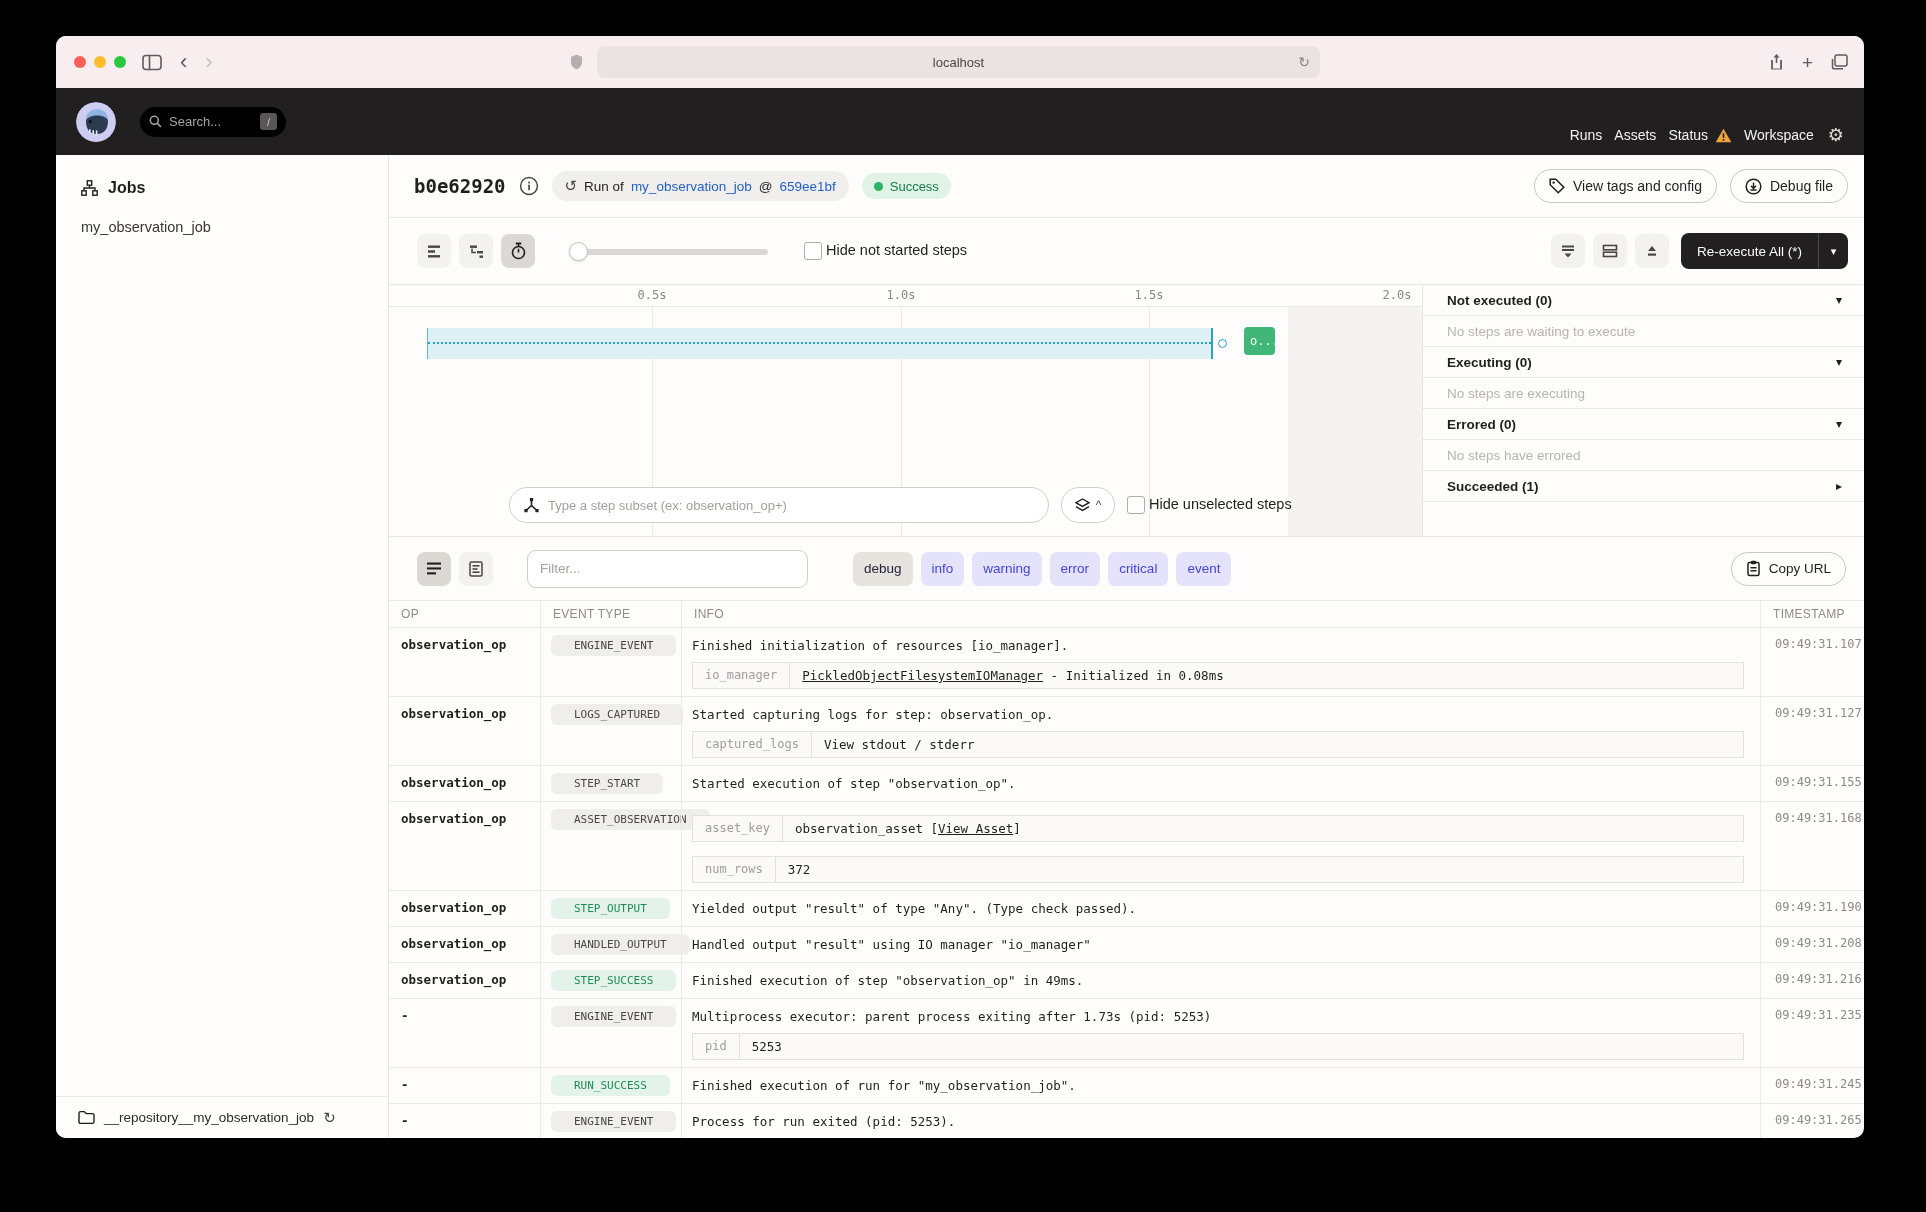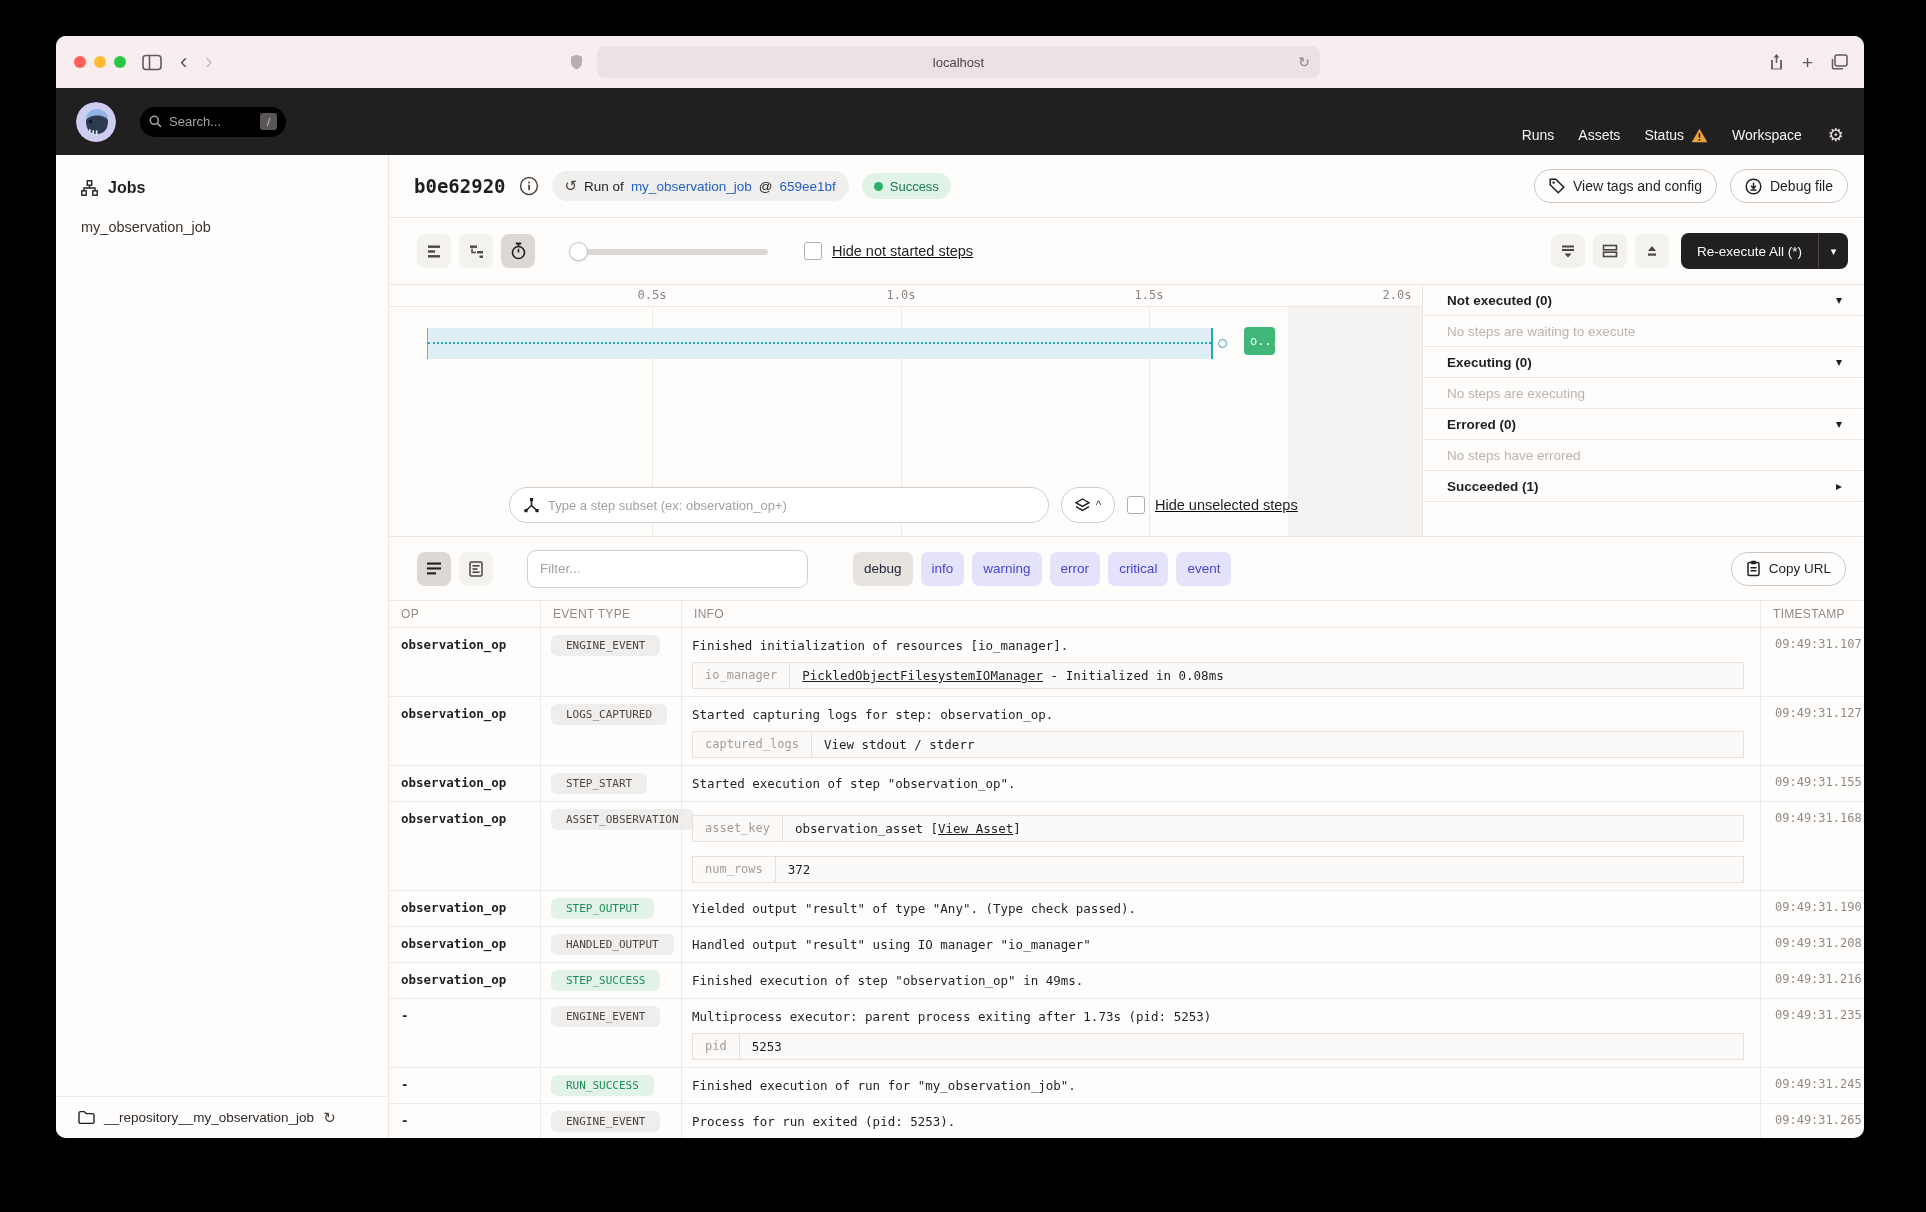--- a/index.html
+++ b/index.html
@@ -26,21 +26,21 @@
   .chrome-right { position:absolute; right:16px; top:0; height:52px; display:flex; align-items:center; gap:18px; }
 
   
   .app-header { height:67px; background:#221f20; display:flex; align-items:center; padding:0 20px; }
   .logo { width:40px; height:40px; border-radius:50%; overflow:hidden; flex:0 0 auto; }
   .search-pill { margin-left:24px; width:146px; height:30px; border-radius:15px; background:#000000;
                  display:flex; align-items:center; padding:0 9px; gap:7px; }
   .search-text { font-size:13px; color:#a7a3a1; }
   .search-key { margin-left:auto; width:17px; height:17px; border-radius:3px; background:#5a5556; color:#c9c5c3;
                 font-size:11px; display:flex; align-items:center; justify-content:center; }
-  .header-nav { margin-left:auto; display:flex; align-items:center; gap:24px;margin-top:27px; }
+  .header-nav { margin-left:auto; display:flex; align-items:center; gap:12px;margin-top:27px; }
   .nav-item { color:#f4f2f1; font-size:14px; display:flex; align-items:center; gap:7px; cursor:pointer; }
   .gear { color:#dbd8d6; font-size:18px; margin-left:2px; }
 
   
   .content { position:absolute; top:119px; left:0; right:0; bottom:0; display:flex; }
   .sidebar { width:333px; flex:0 0 auto; border-right:1px solid #e8e5e2; position:relative; background:#fefdfc; }
   .sidebar-title { margin:24px 0 0 25px; display:flex; align-items:center; gap:10px; font-size:16px; font-weight:bold; color:#211f1e; }
   .sidebar-job { margin:22px 0 0 25px; font-size:14.5px; color:#383532; cursor:pointer; }
   .sidebar-repo { position:absolute; bottom:0; left:0; right:0; height:42px; border-top:1px solid #edebe9;
                   display:flex; align-items:center; padding:0 22px; gap:9px; font-size:13.5px; color:#2f2c2a; }
@@ -60,21 +60,21 @@
   .btn-outline { height:34px; border:1px solid #cbc7c4; border-radius:17px; background:#fefdfc; display:flex; align-items:center; padding:0 14px; gap:8px; font-size:14px; color:#211f1e; cursor:pointer; }
 
   
   .gantt-toolbar { height:67px; flex:0 0 auto; display:flex; align-items:center; padding:0 16px 0 28px; border-bottom:1px solid #e8e5e2; }
   .icon-btn { width:34px; height:34px; border-radius:8px; background:#f4f2ef; display:flex; align-items:center; justify-content:center; cursor:pointer; }
   .icon-btn.active { background:#dcd8d4; }
   .trio { display:flex; gap:8px; }
   .zoom-slider { margin-left:36px; width:197px; position:relative; height:19px; cursor:pointer; }
   .slider-track { position:absolute; top:7px; left:0; right:0; height:6px; border-radius:3px; background:#dbd7d4; }
   .slider-knob { position:absolute; top:0; left:-2px; width:19px; height:19px; border-radius:50%; background:#fff; border:1px solid #c8c4c1; box-shadow:0 1px 2px rgba(0,0,0,.15); }
-  .checkbox-group { display:flex; align-items:center; gap:10px; cursor:pointer;text-decoration:underline; }
+  .checkbox-group { display:flex; align-items:flex-start; gap:4px; cursor:pointer; }
   .checkbox { width:18px; height:18px; border:1.5px solid #b1ada9; border-radius:3px; background:#fff; }
   .cb-label { font-size:14.5px; color:#211f1e; }
   .reexec { margin-left:12px; display:flex; cursor:pointer; }
   .reexec-main { height:36px; background:#221f20; color:#fbfaf9; font-size:13.5px; display:flex; align-items:center; padding:0 16px; border-radius:8px 0 0 8px; }
   .reexec-caret { width:30px; height:36px; background:#221f20; border-left:1px solid #4d4847; border-radius:0 8px 8px 0; color:#fbfaf9; display:flex; align-items:center; justify-content:center; font-size:11px; }
 
   
   .middle { height:252px; flex:0 0 auto; display:flex; border-bottom:1px solid #e8e5e2; }
   .gantt { width:1033px; flex:0 0 auto; position:relative; }
   .axis { height:22px; border-bottom:1px solid #eae7e5; position:relative; }
@@ -112,21 +112,21 @@
   .lvl-blue { background:#e5e3fb; color:#4744d5; }
 
   .log-grid { display:grid; grid-template-columns:151px 141px 1fr 104px; }
   .log-head { height:28px; border-top:1px solid #e9e6e4; border-bottom:1px solid #e9e6e4; flex:0 0 auto; }
   .log-head > div { font-size:12px; color:#908b87; letter-spacing:.3px; padding:6px 0 0 12px; }
   .log-head > div + div, .log-row > div + div, .log-filler > div + div { border-left:1px solid #eceae8; }
   .log-body { flex:1; display:flex; flex-direction:column; overflow:hidden; }
   .log-row { border-bottom:1px solid #eceae8; }
   .cell-op { font-family:"DejaVu Sans Mono", monospace; font-size:12.5px; font-weight:bold; color:#211f1e; padding:9px 0 0 12px; }
   .cell-type { padding:7px 0 7px 10px; }
-  .evt-badge { display:inline-block; font-family:"DejaVu Sans Mono", monospace; font-size:11px; padding:4px 15px; border-radius:6px; }
+  .evt-badge { display:inline-block; font-family:"DejaVu Sans Mono", monospace; font-size:11px; padding:4px 23px; border-radius:6px; }
   .evt-gray { background:#f0eeec; color:#4a4643; }
   .evt-green { background:#e3f3ea; color:#1e8c54; }
   .cell-info { padding:7px 16px 7px 10px; }
   .log-msg { font-family:"DejaVu Sans Mono", monospace; font-size:12.5px; color:#211f1e; line-height:21px; }
   .meta-box { margin-top:6px; border:1px solid #e3e0dd; background:#fbfaf9; display:flex; align-items:stretch; }
   .meta-box + .meta-box { margin-top:14px; }
   .meta-key { font-family:"DejaVu Sans Mono", monospace; font-size:12px; color:#a29d99; padding:5px 12px; border-right:1px solid #e3e0dd; white-space:nowrap; }
   .meta-val { font-family:"DejaVu Sans Mono", monospace; font-size:12.5px; color:#211f1e; padding:5px 12px; }
   .meta-link { text-decoration:underline; cursor:pointer; }
   .cell-ts { font-family:"DejaVu Sans Mono", monospace; font-size:12px; color:#8e8a86; padding:9px 0 0 14px; }

